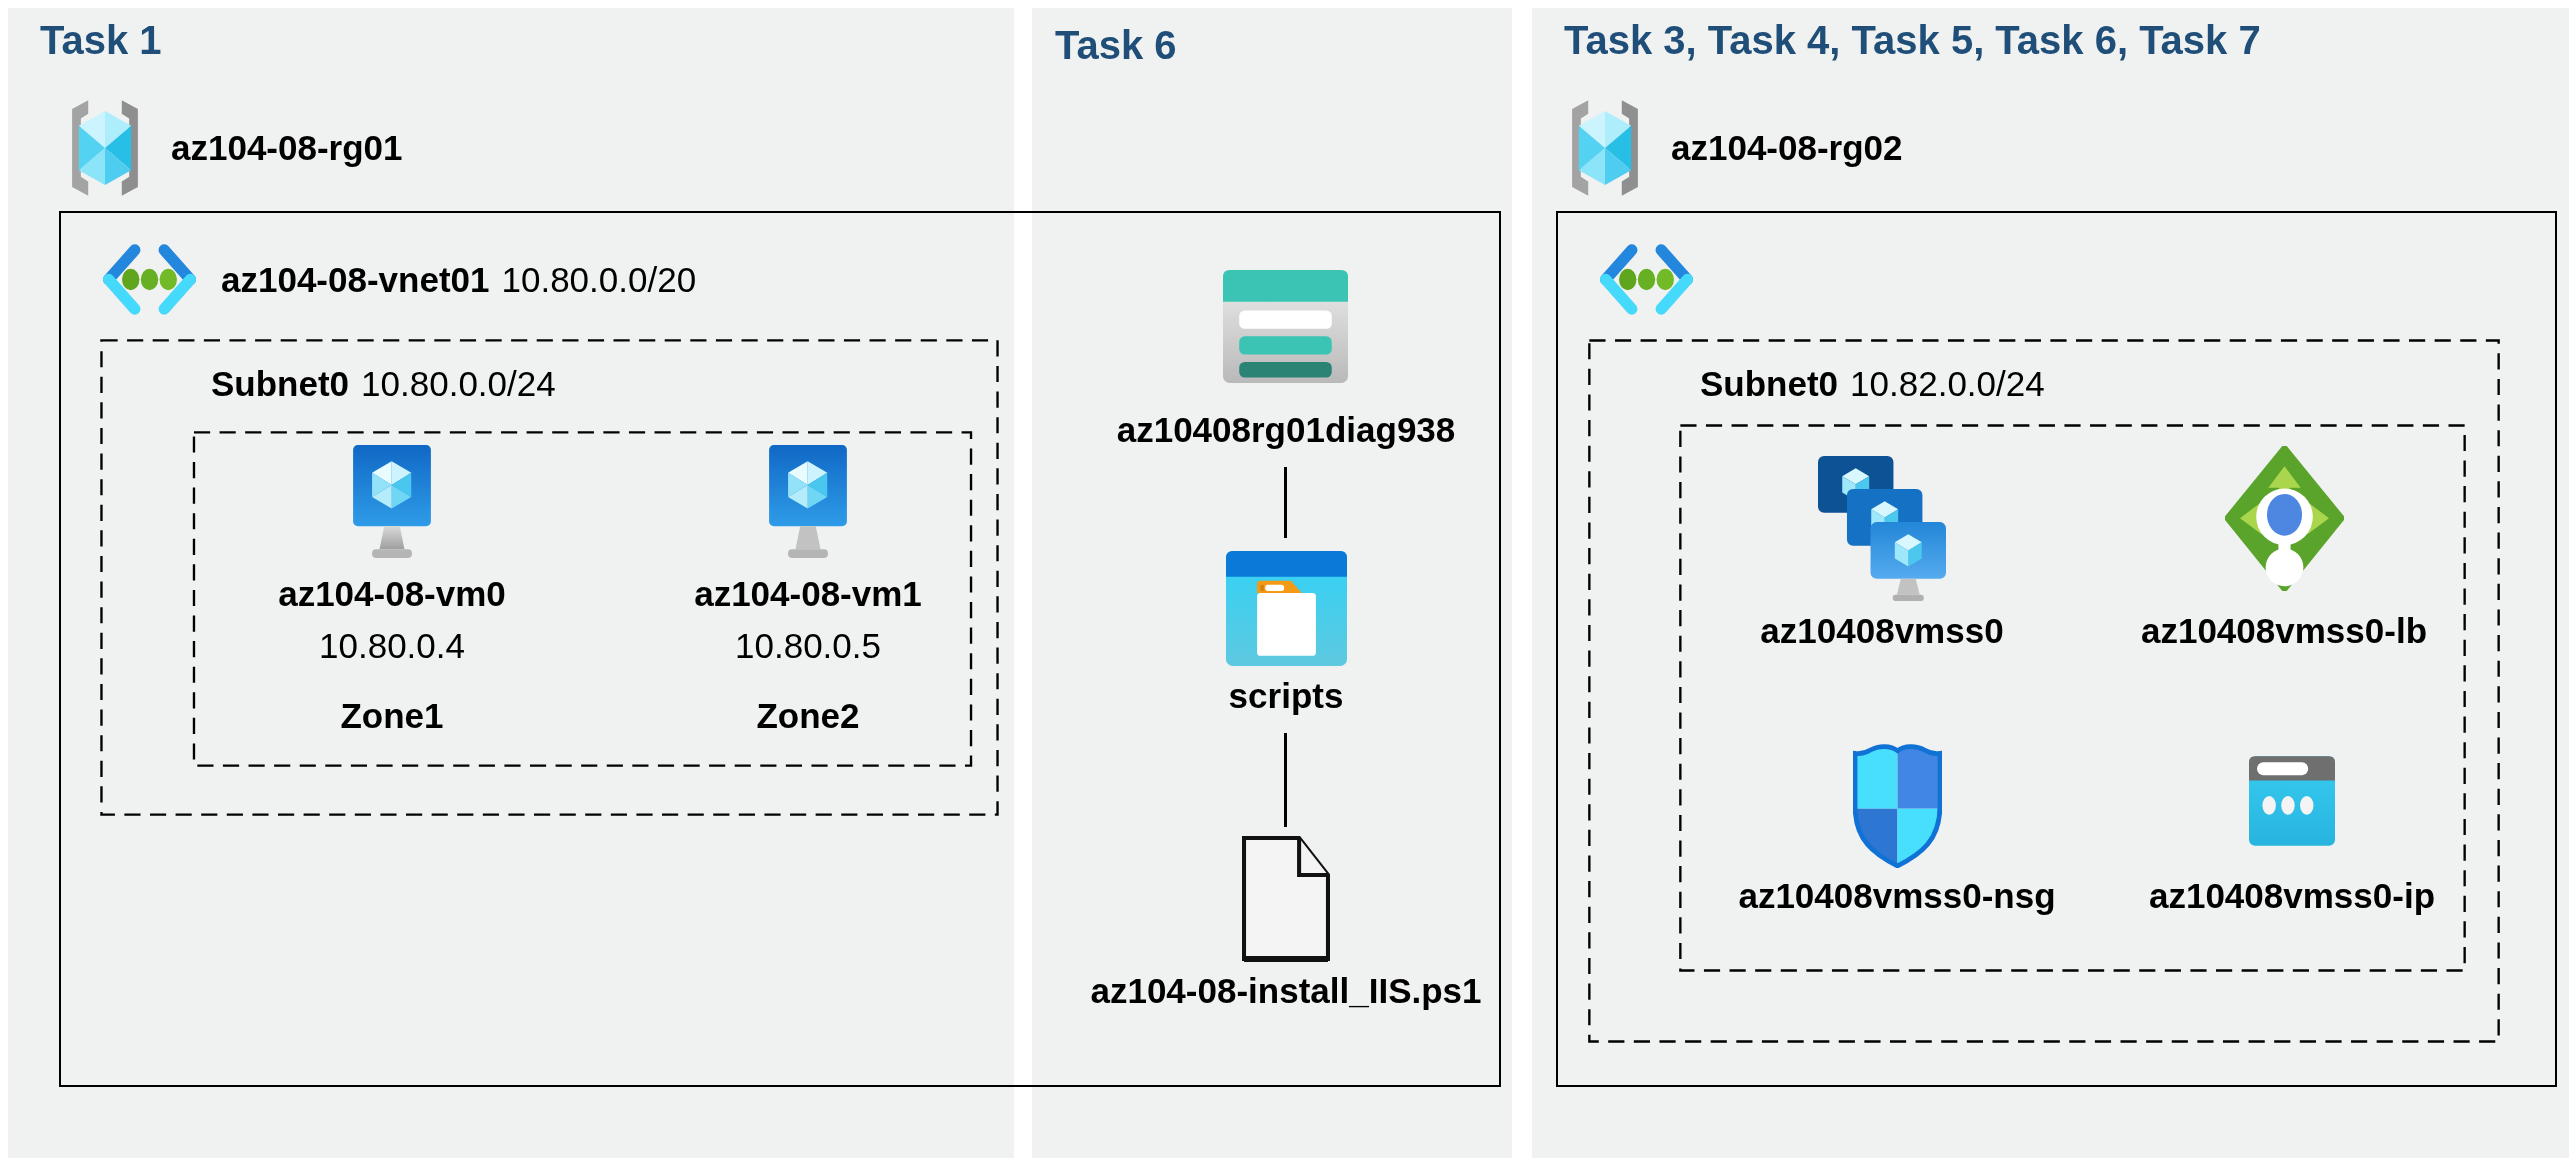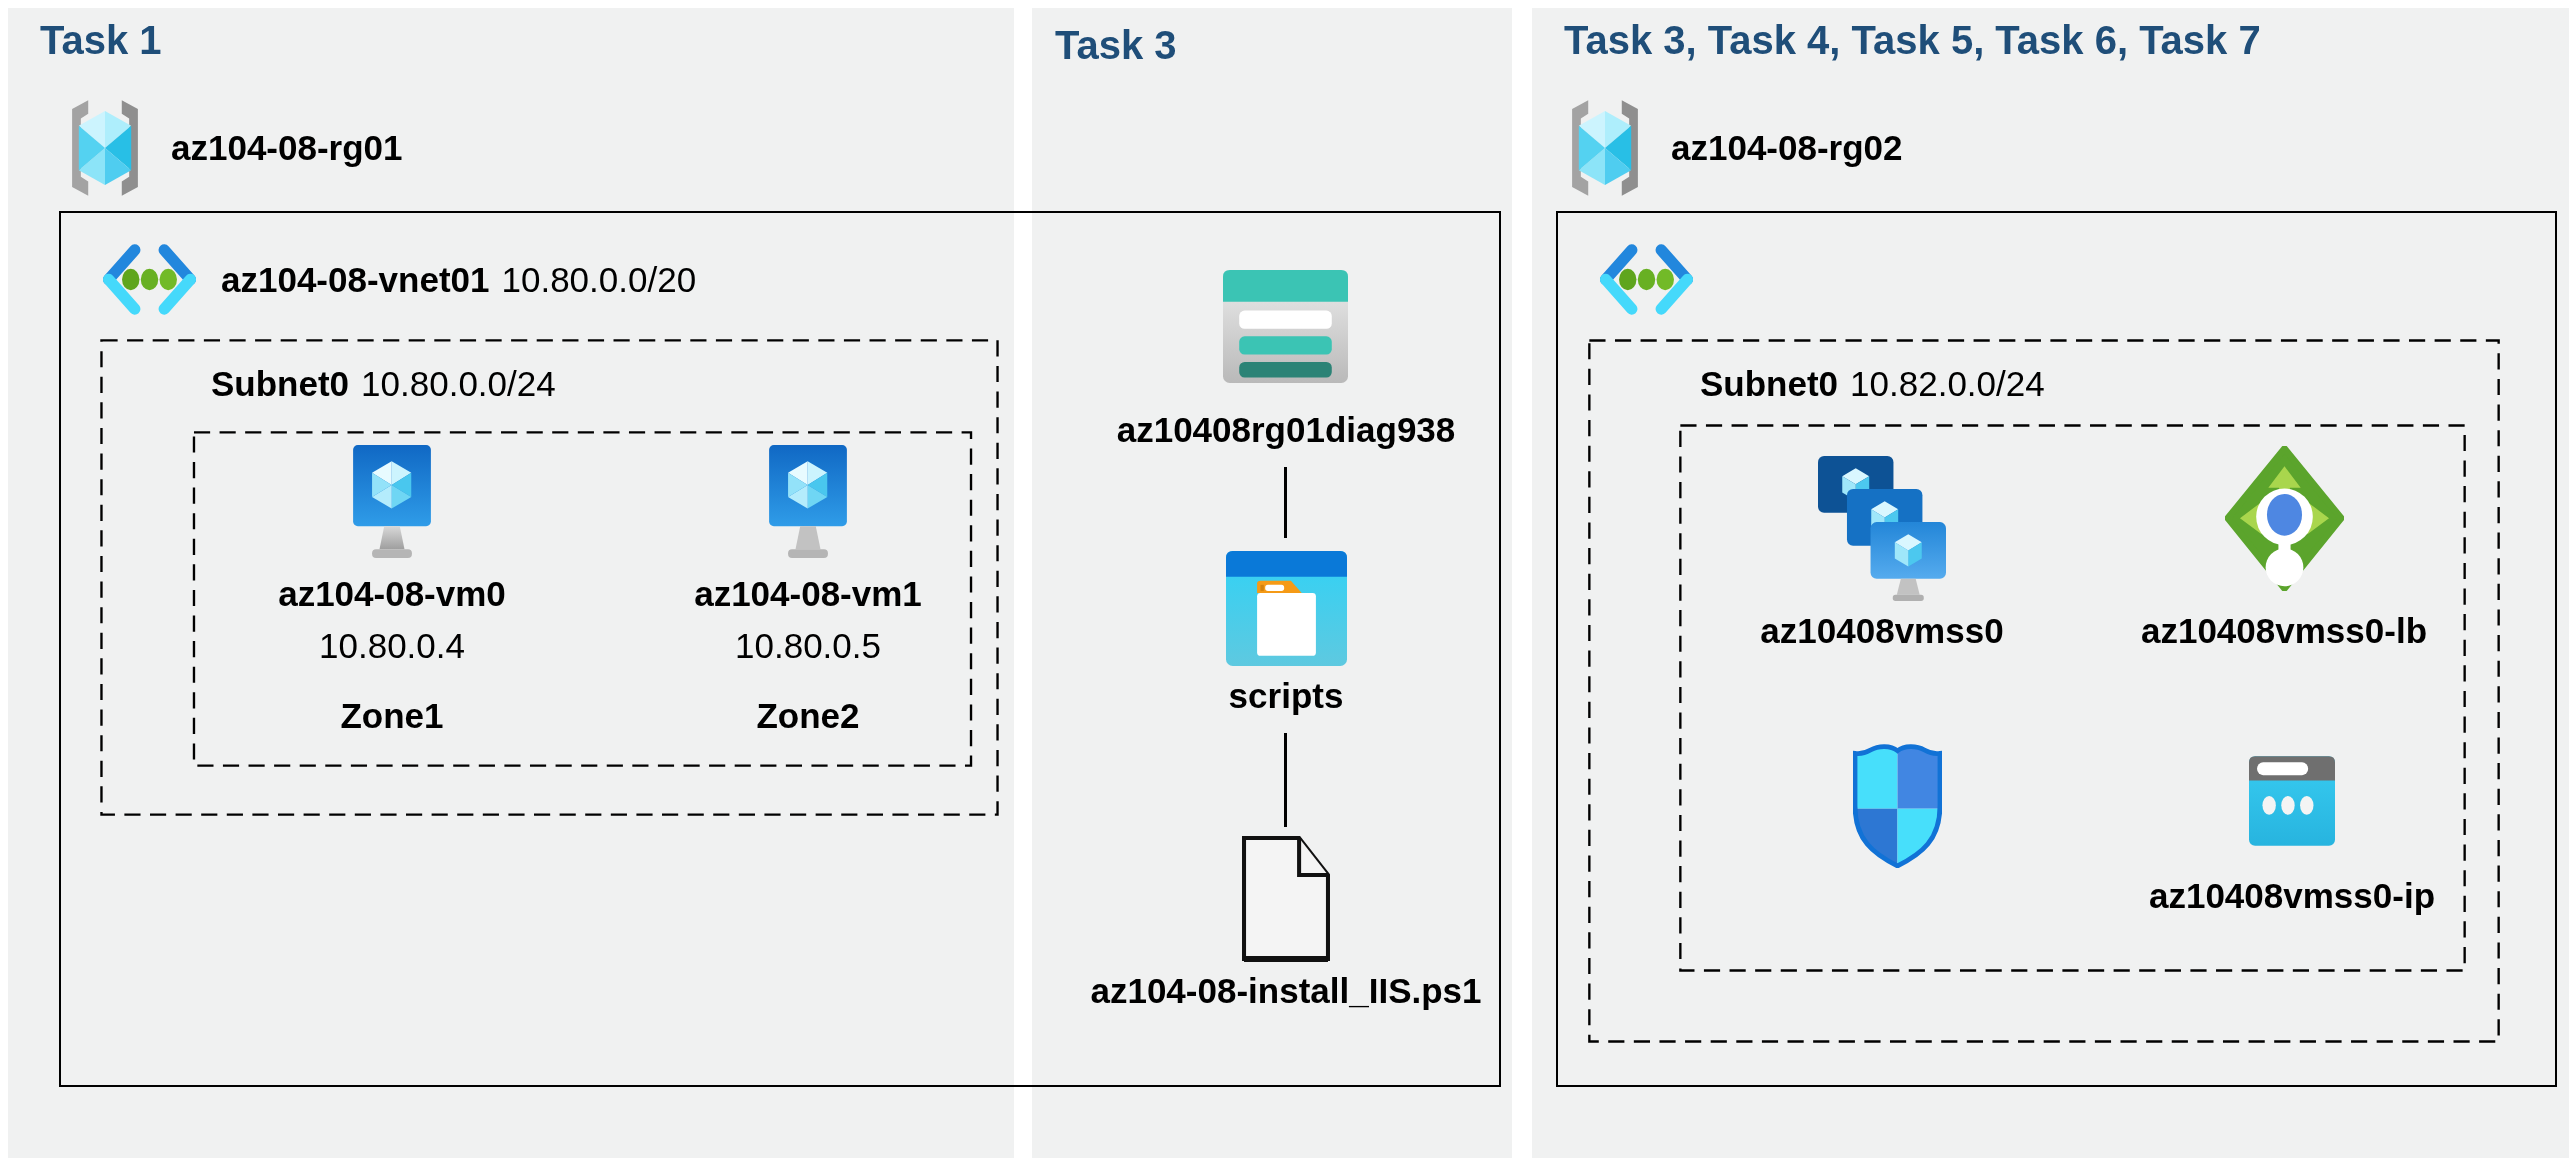--- a/index.html
+++ b/index.html
@@ -21,21 +21,21 @@
 </head>
 <body>
 
 <div id="stage">
 
   <div class="panel" style="left:8px;width:1006px;"></div>
   <div class="panel" style="left:1032px;width:480px;"></div>
   <div class="panel" style="left:1532px;width:1037px;"></div>
 
   <div class="task-title" style="left:40px;top:17.5px;">Task 1</div>
-  <div class="task-title" style="left:1055px;top:23px;">Task 3</div>
+  <div class="task-title" style="left:1055px;top:23px;">Task 6</div>
   <div class="task-title" style="left:1564px;top:17.5px;">Task 3, Task 4, Task 5, Task 6, Task 7</div>
 
   <svg class="icon" style="left:61px;top:99px;" width="88" height="98" viewBox="0 0 130 146">
     <path d="M40,2 L16,15 L16,131 L40,144 L40,123 L29,116 L29,29 L40,22 Z" fill="#a3a3a3"></path>
     <path d="M90,2 L114,15 L114,131 L90,144 L90,123 L101,116 L101,29 L90,22 Z" fill="#8f8f8f"></path>
     <polygon points="65,18 26,40 65,73" fill="#ccf4fe"></polygon>
     <polygon points="65,18 104,40 65,73" fill="#aeeefc"></polygon>
     <polygon points="104,40 104,106 65,73" fill="#28bfe6"></polygon>
     <polygon points="104,106 65,128 65,73" fill="#4fcdf0"></polygon>
     <polygon points="65,128 26,106 65,73" fill="#8ce4f8"></polygon>
@@ -235,20 +235,21 @@
       </clipPath>
     </defs>
     <g clip-path="url(#nsgclip)">
       <rect x="0" y="0" width="66" height="96" fill="#47dffb"></rect>
       <rect x="66" y="0" width="66" height="96" fill="#4186e2"></rect>
       <rect x="0" y="96" width="66" height="88" fill="#2d77d3"></rect>
       <rect x="66" y="96" width="66" height="88" fill="#47dffb"></rect>
     </g>
     <path d="M66,10 C56,2 38,2 26,9 C18,13.5 9,15 3,14 L3,92 C3,142 30,163 66,181 C102,163 129,142 129,92 L129,14 C123,15 114,13.5 106,9 C94,2 76,2 66,10 Z" fill="none" stroke="#1172d6" stroke-width="7"></path>
   </svg>
+  <div class="center-label" style="left:1897px;top:876px;">az10408vmss0-nsg</div>
 
   <svg class="icon" style="left:2249px;top:756px;" width="86" height="90" viewBox="0 0 128 133">
     <defs>
       <linearGradient id="ipg" x1="0" y1="0" x2="0" y2="1">
           <stop offset="0" stop-color="#38ccf1"></stop>
           <stop offset="1" stop-color="#27b4df"></stop>
         </linearGradient>
     </defs>
     <rect x="0" y="0" width="128" height="133" rx="9" fill="url(#ipg)"></rect>
     <path d="M0,9 Q0,0 9,0 L119,0 Q128,0 128,9 L128,36 L0,36 Z" fill="#6f6f6f"></path>

